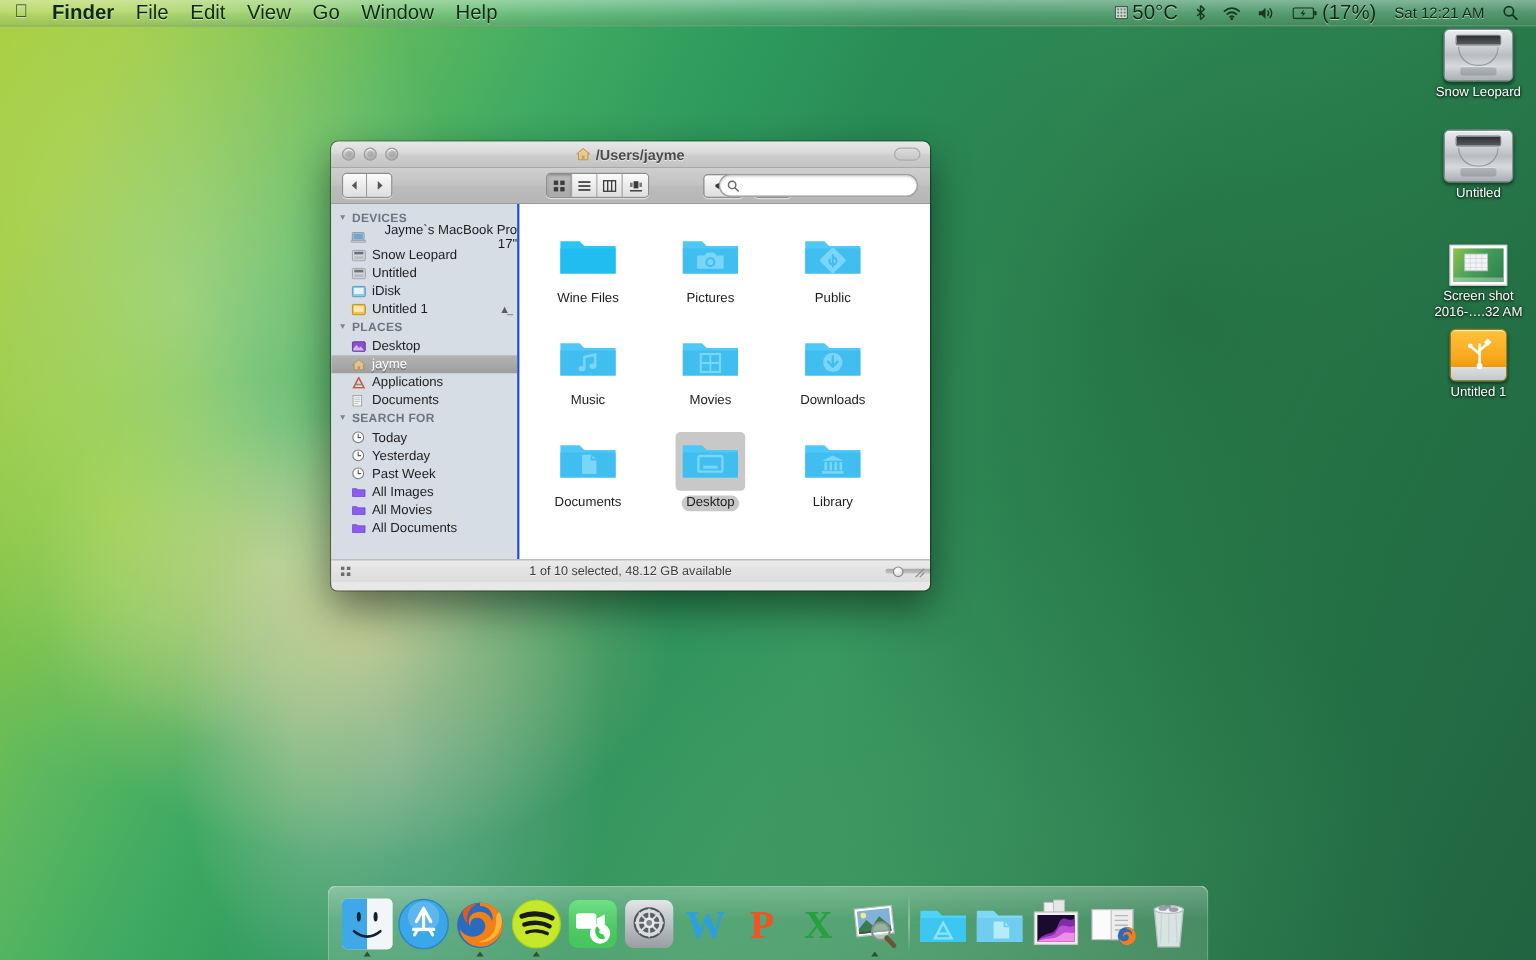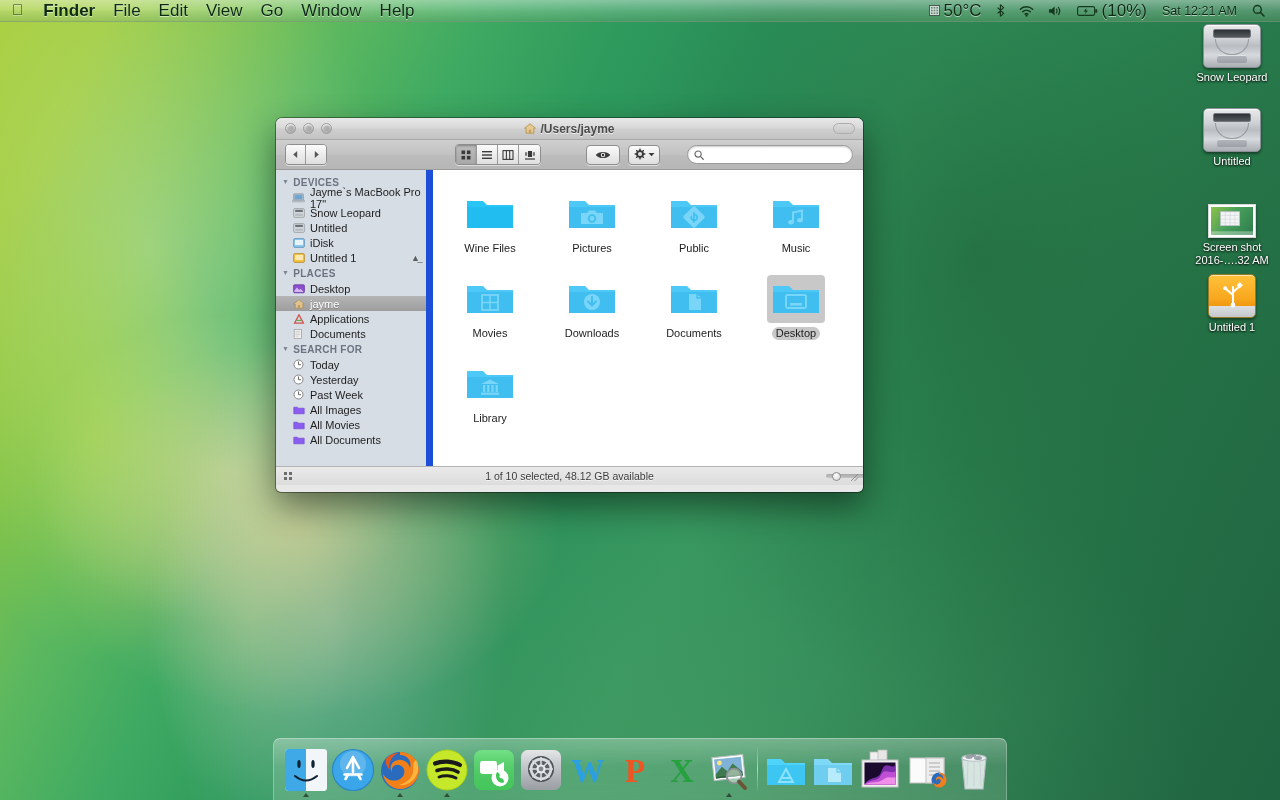--- a/index.html
+++ b/index.html
@@ -109,21 +109,21 @@
     width:48px; height:34px; background:#fff; border:1px solid #d7d9db;
     padding:2px; box-shadow:0 2px 3px rgba(0,0,0,.45);
   }
   .shot-inner {
     width:100%; height:100%; position:relative; overflow:hidden;
     background:linear-gradient(125deg,#8fc24a,#49a05c 45%,#2b7d4c);
   }
 
   
   #finder {
-    position:absolute; left:276px; top:118px; width:587px; height:374px;
+    position:absolute; left:276px; top:118px; width:499px; height:374px;
     border-radius:6px 6px 5px 5px;
     box-shadow:0 14px 34px rgba(0,0,0,.48), 0 0 0 1px rgba(0,0,0,.38);
     overflow:hidden; background:#e8e8e8;
     font-size:11px; color:#222;
     z-index:20;
   }
   .titlebar {
     height:22px; position:relative;
     background:linear-gradient(180deg,#e8e8e8 0%,#d8d8d8 48%,#cfcfcf 52%,#c3c3c3 100%);
     border-bottom:1px solid #a9a9a9;
@@ -193,22 +193,22 @@
   .searchfield input {
     border:none; outline:none; background:transparent; font-size:11px;
     width:130px; font-family:"Liberation Sans", sans-serif; color:#333;
   }
 
   .wbody { display:flex; height:296px; }
 
   
   .sidebar {
     width:157px; flex:none; background:#d6dde5;
-    border-right:7px solid #1d4ed8; padding-top:4px;
-    overflow:hidden; font-size:11px;
+    border-right:2px solid #1d4ed8; padding-top:4px;
+    overflow:hidden; font-size:11px;text-align:right;
   }
   .sb-header {
     font-size:10px; font-weight:bold; color:#6b7480;
     text-transform:uppercase; letter-spacing:.3px;
     padding:3px 0 2px 6px; display:flex; align-items:center; gap:4px;
   }
   .tri { font-size:7px; color:#7d8791; position:relative; top:-1px; }
   .sb-row {
     height:15px; display:flex; align-items:center; gap:5px;
     padding-left:16px; color:#1d1d1d; font-size:11px; position:relative;
@@ -342,21 +342,21 @@
         </g>
       </svg>
     </div>
 
     <div class="status-item">
       <svg class="si-svg" width="21" height="10" viewBox="0 0 21 10">
         <rect x="0.6" y="0.6" width="17" height="8.8" rx="1.6" fill="none" stroke="#16381f" stroke-width="1.1"></rect>
         <rect x="18.2" y="3.2" width="2" height="3.6" rx="0.7" fill="#16381f"></rect>
         <path d="M9.6 1.9 L6.6 5.4 L8.7 5.4 L7.9 8.1 L11 4.6 L8.9 4.6 Z" fill="#16381f"></path>
       </svg>
-      <span style="margin-left:4px;">(10%)</span>
+      <span style="margin-left:4px;">(17%)</span>
     </div>
 
     <div class="status-item clock">Sat 12:21 AM</div>
 
     <div class="status-item">
       <svg class="si-svg" width="13" height="13" viewBox="0 0 13 13">
         <circle cx="5.4" cy="5.4" r="3.9" fill="none" stroke="#16381f" stroke-width="1.4"></circle>
         <path d="M8.4 8.4 L12 12" stroke="#16381f" stroke-width="1.6" stroke-linecap="round"></path>
       </svg>
     </div>

